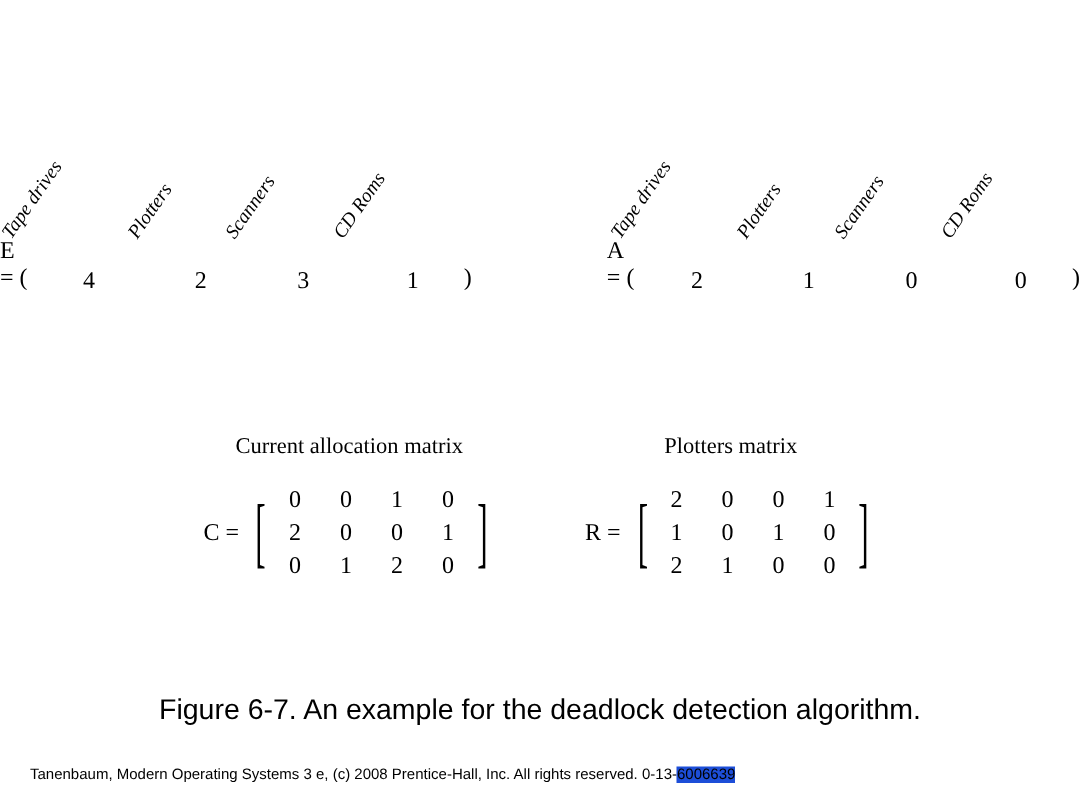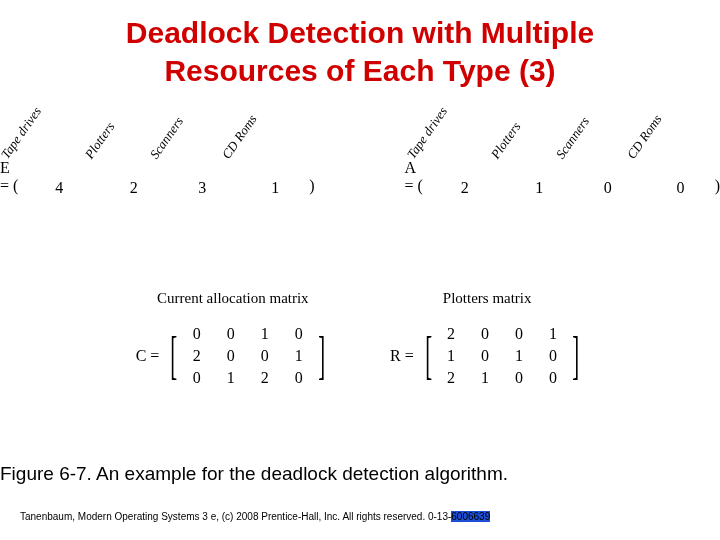--- a/index.html
+++ b/index.html
@@ -114,43 +114,39 @@
   }
   .m-grid span {
     text-align: center;
   }
 
   .caption {
     position: absolute;
     bottom: 55px;
     left: 0;
     width: 720px;
-    text-align: left;
+    text-align: center;
     font-size: 19px;
   }
   .footer {
     position: absolute;
     bottom: 18px;
     left: 20px;
     font-size: 10px;
     color: #000;
   }
   .footer .isbn-tail {
     background: #1d4ed8;
   }
 </style>
 </head>
 <body>
 
 <div class="slide">
 
-  <div class="title">
-    <span>Deadlock Detection with Multiple</span><br>
-    <span>Resources of Each Type (3)</span>
-  </div>
 
   <div class="figure-area">
 
     <div class="vector-block">
       <span class="vec-label">E = (</span>
       <div class="vec-cols">
         <div class="vec-col">
           <span class="head">Tape drives</span>
           <span class="val">4</span>
         </div>

